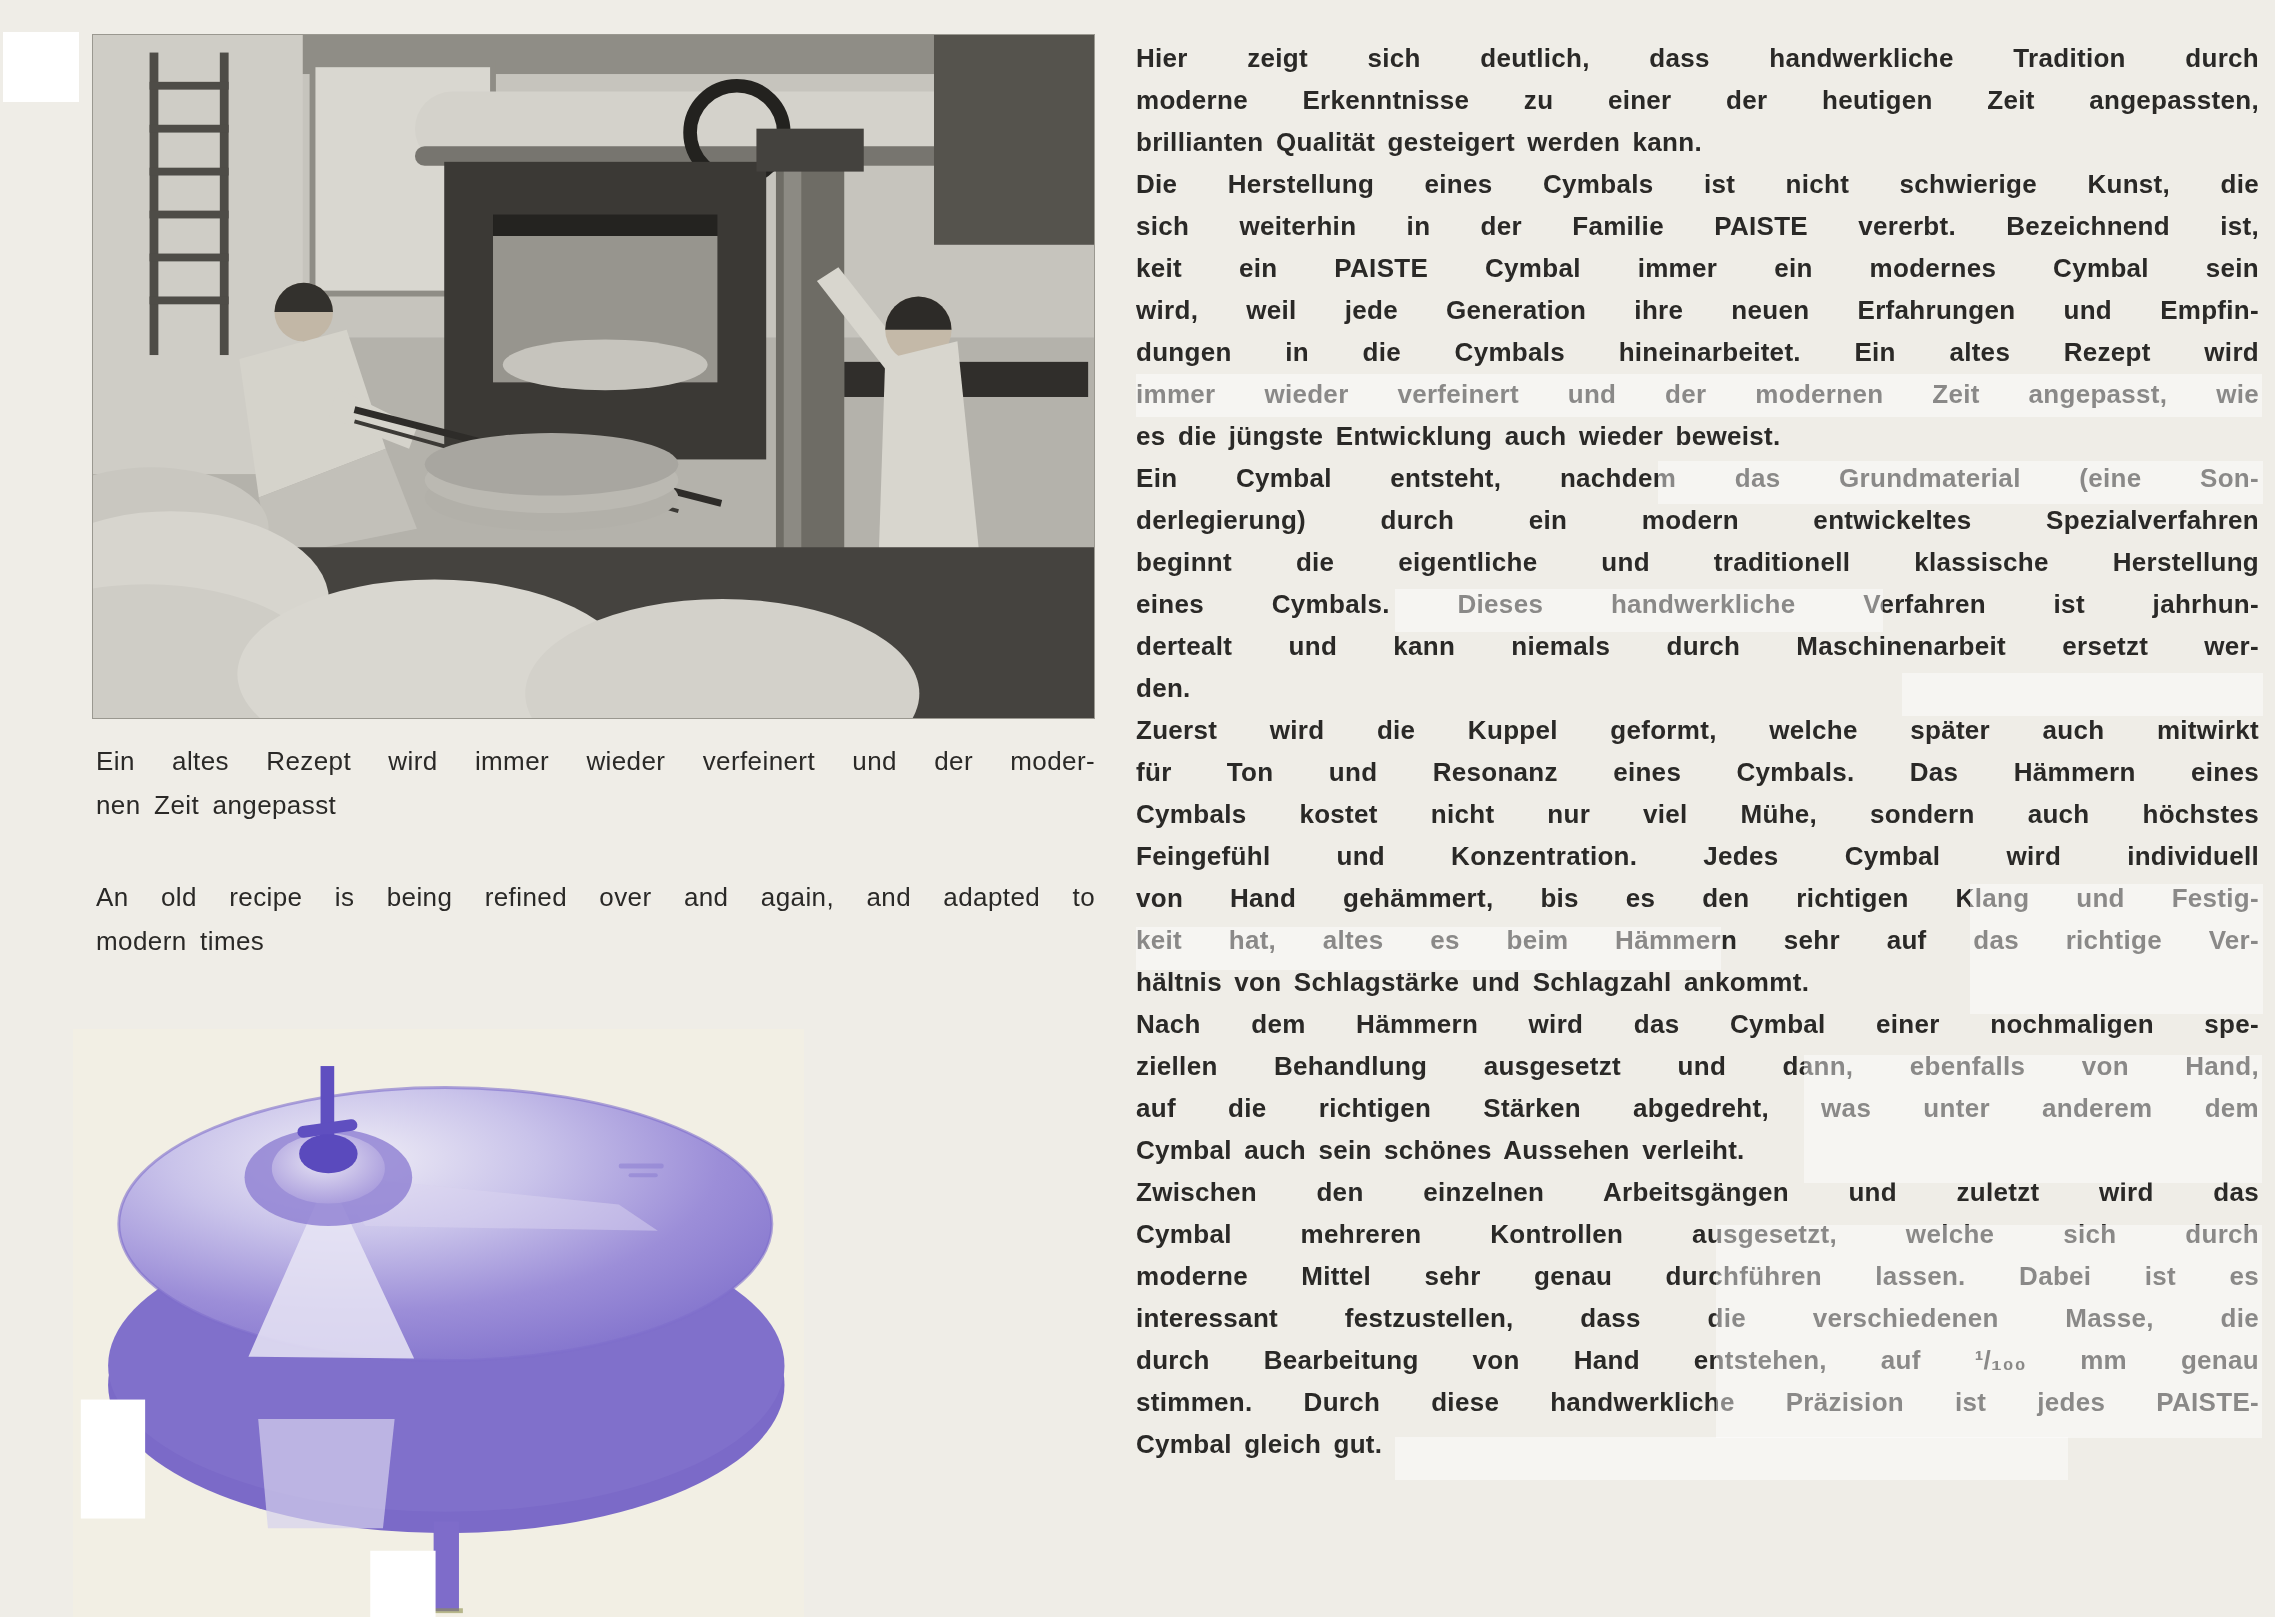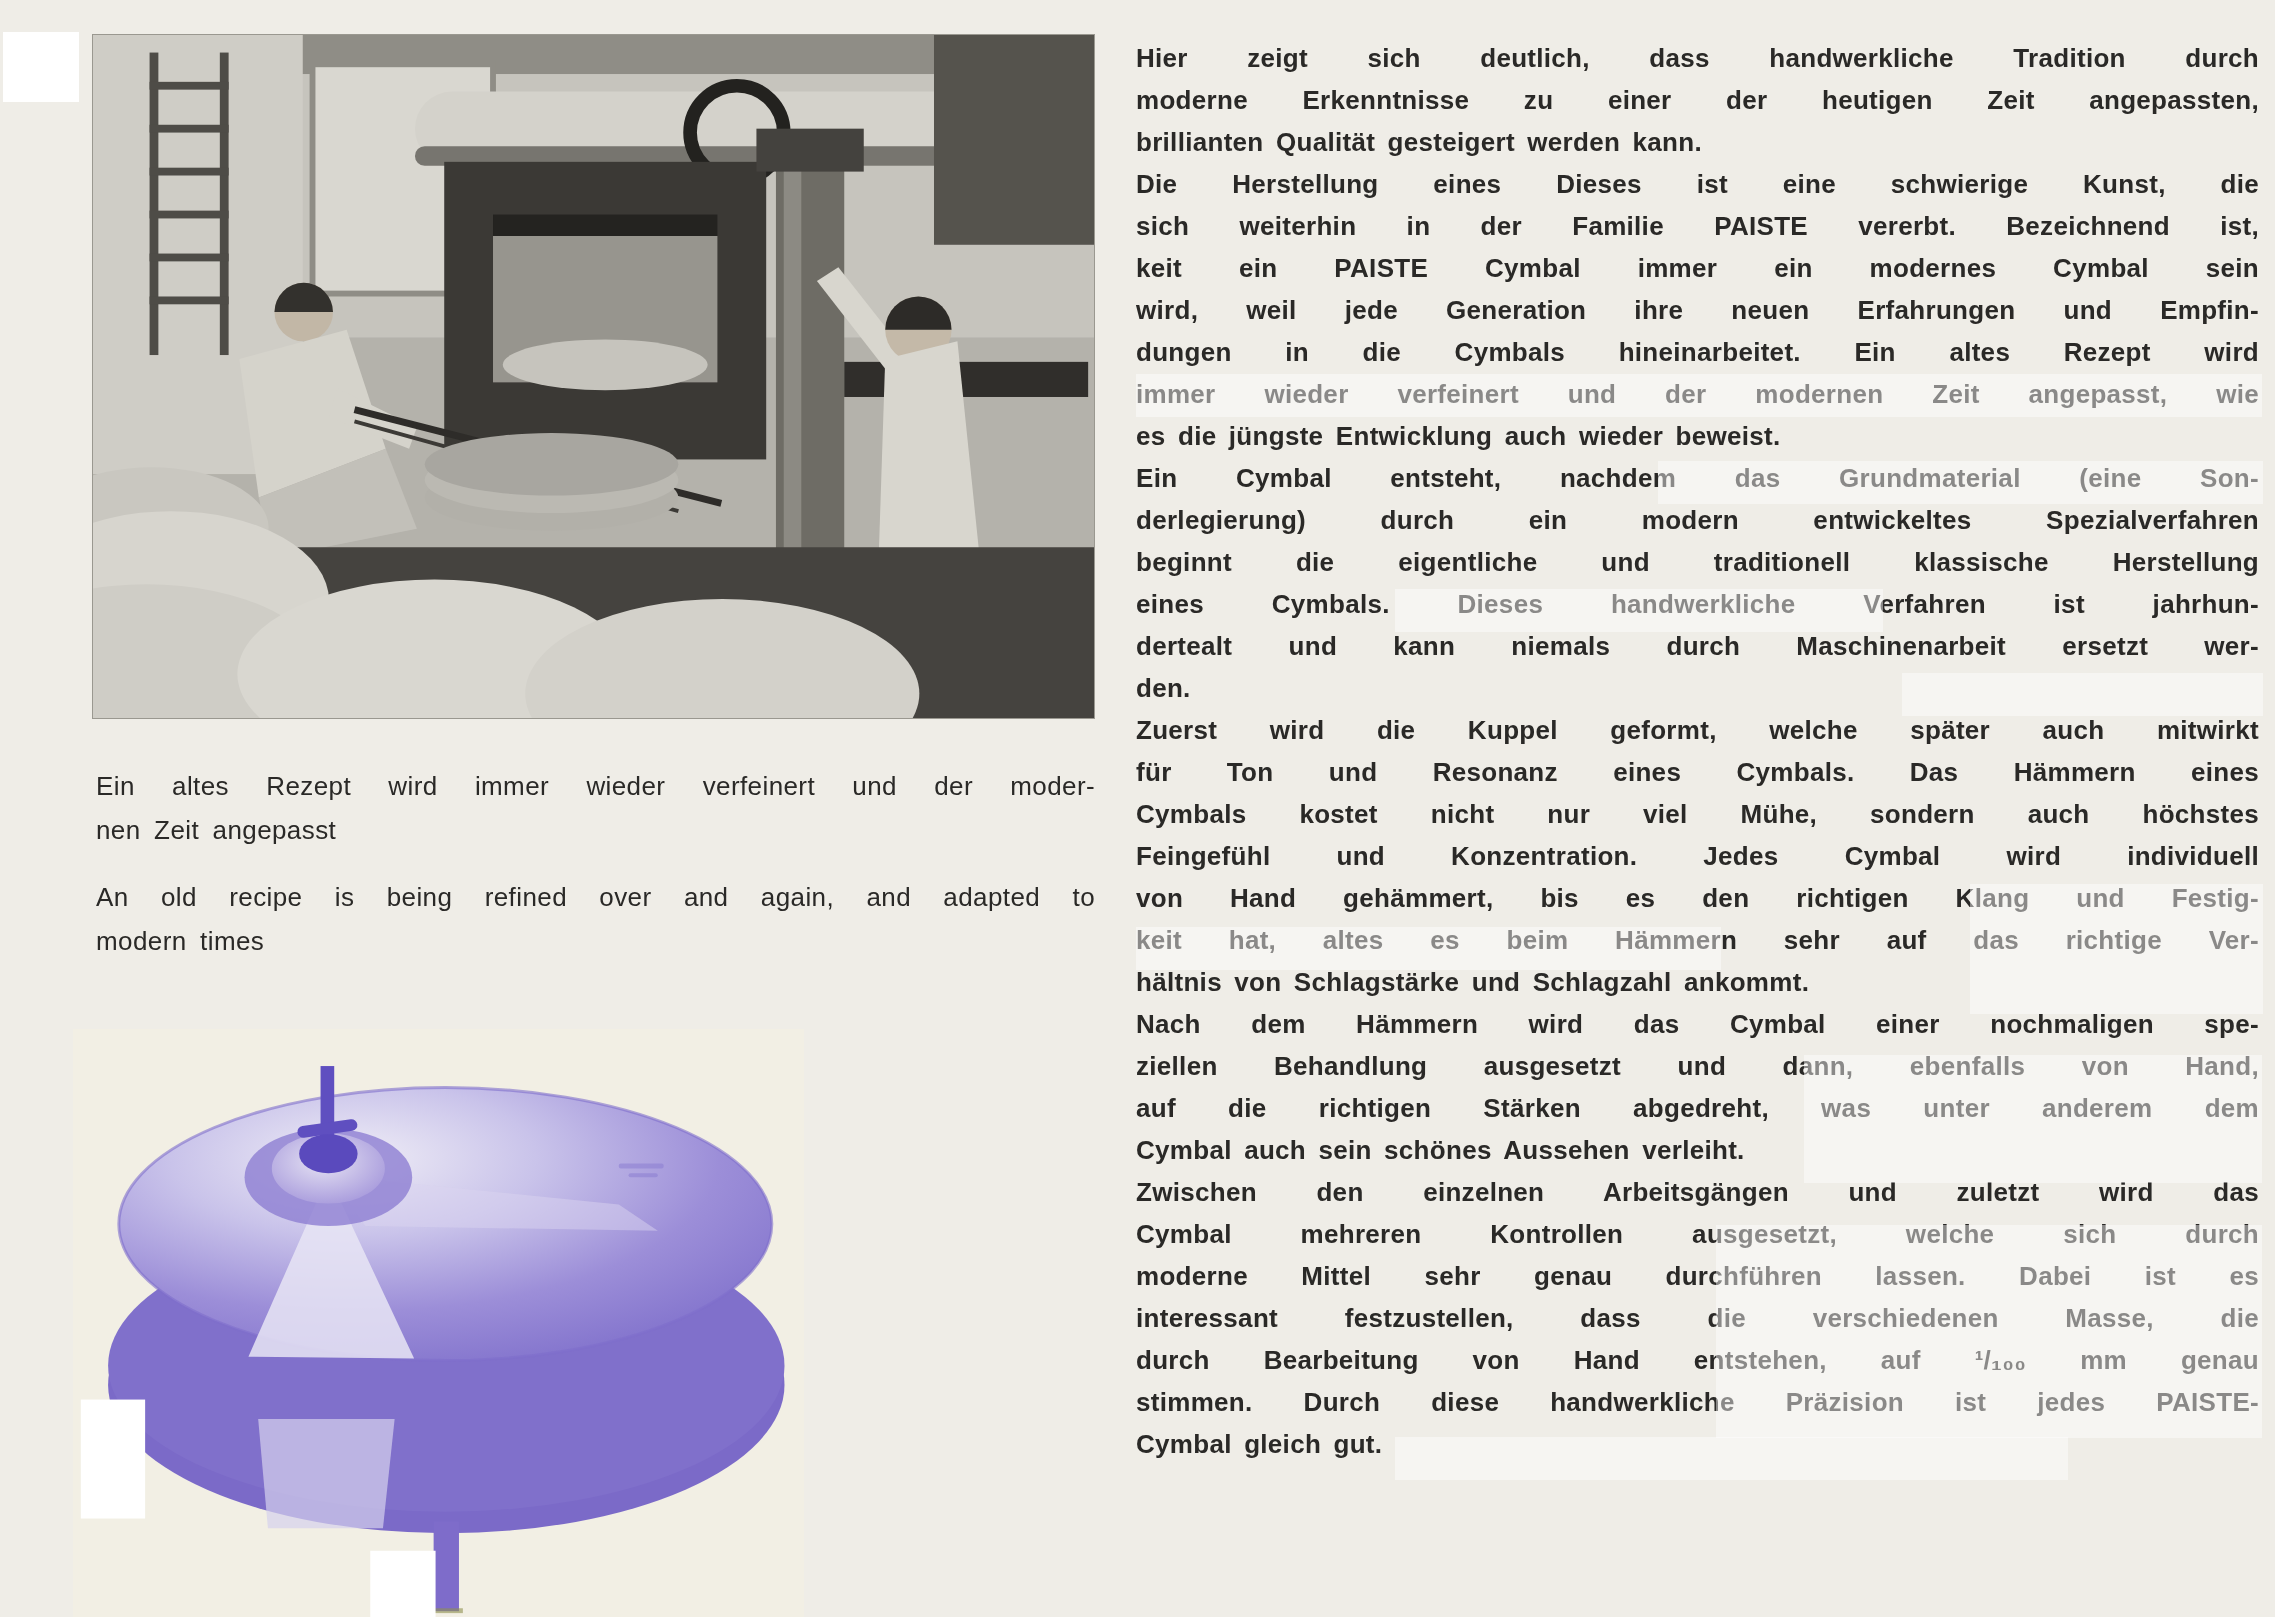--- a/index.html
+++ b/index.html
@@ -10,21 +10,21 @@
     font-family:"Liberation Sans",sans-serif;
     color:#2a2927;
     overflow:hidden;
   }
   
   .photo{
     position:absolute;left:93px;top:35px;width:1001px;height:683px;
     background:#b4b2ab;outline:1px solid #9a9890;
   }
   .caption{position:absolute;left:96px;width:999px}
-  .caption-de{top:764px}
+  .caption-de{top:739px}
   .caption-en{top:875px}
   .cap-line{
     font-size:26px;line-height:44px;letter-spacing:0.4px;word-spacing:5.9px;
     text-align:justify;text-align-last:justify;
   }
   .cap-line.pend{text-align-last:left}
   .cymbal{position:absolute;left:73px;top:1029px;width:731px;height:589px}
   
   .textcol{position:absolute;left:1136px;top:37px;width:1123px}
   .line{
@@ -179,21 +179,21 @@
       <rect x="8" y="380" width="66" height="122" fill="#ffffff"></rect>
       <rect x="305" y="535" width="67" height="69" fill="#ffffff"></rect>
     </svg>
   </figure>
 
   <div class="textcol">
 
   <div class="line">Hier zeigt sich deutlich, dass handwerkliche Tradition durch</div>
       <div class="line">moderne Erkenntnisse zu einer der heutigen Zeit angepassten,</div>
       <div class="line pend">brillianten Qualität gesteigert werden kann.</div>
-      <div class="line">Die Herstellung eines Dieses ist eine schwierige Kunst, die</div>
+      <div class="line">Die Herstellung eines Cymbals ist nicht schwierige Kunst, die</div>
       <div class="line">sich weiterhin in der Familie PAISTE vererbt. Bezeichnend ist,</div>
       <div class="line">keit ein PAISTE Cymbal immer ein modernes Cymbal sein</div>
       <div class="line">wird, weil jede Generation ihre neuen Erfahrungen und Empfin-</div>
       <div class="line">dungen in die Cymbals hineinarbeitet. Ein altes Rezept wird</div>
       <div class="line">immer wieder verfeinert und der modernen Zeit angepasst, wie</div>
       <div class="line pend">es die jüngste Entwicklung auch wieder beweist.</div>
       <div class="line">Ein Cymbal entsteht, nachdem das Grundmaterial (eine Son-</div>
       <div class="line">derlegierung) durch ein modern entwickeltes Spezialverfahren</div>
       <div class="line">beginnt die eigentliche und traditionell klassische Herstellung</div>
       <div class="line">eines Cymbals. Dieses handwerkliche Verfahren ist jahrhun-</div>

